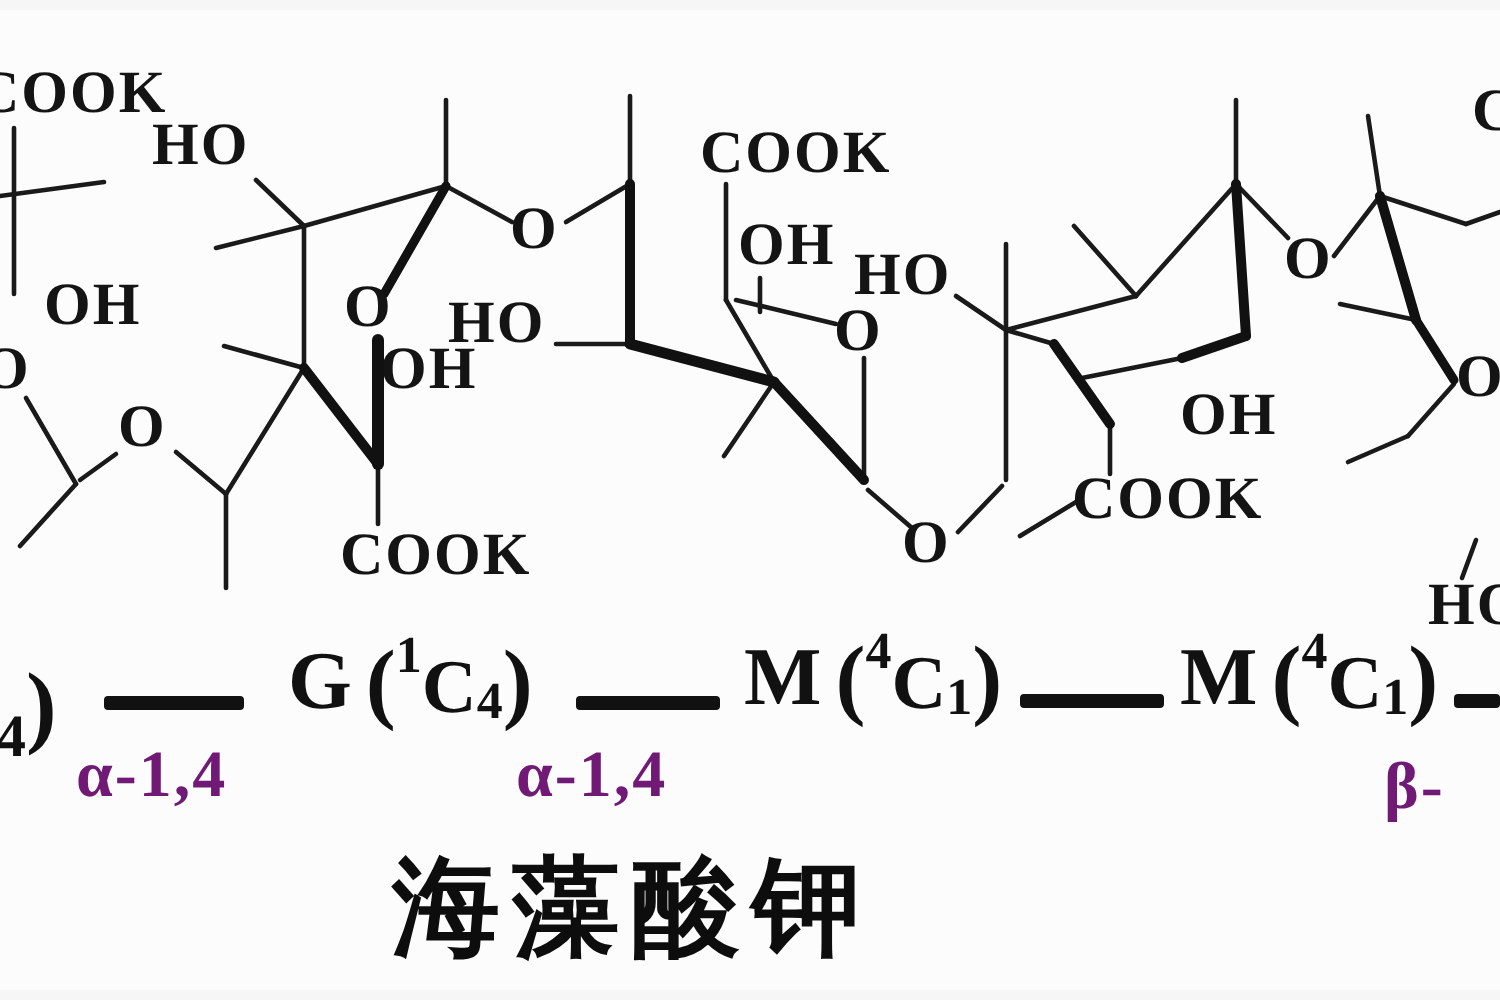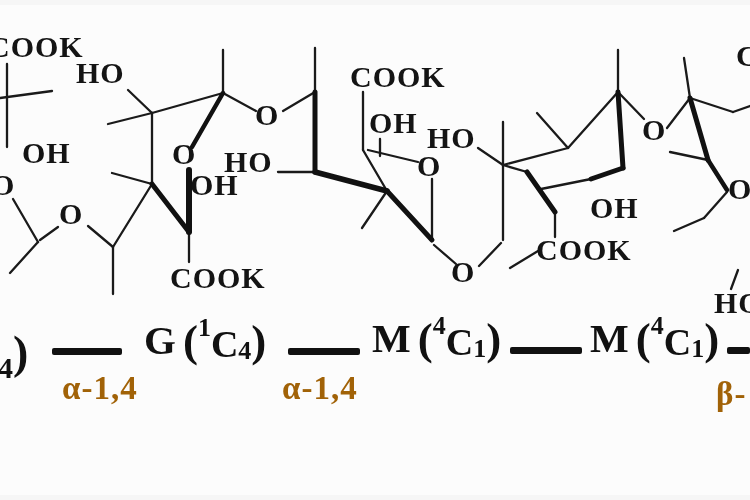--- a/index.html
+++ b/index.html
@@ -18,21 +18,21 @@
   .frag{position:absolute;color:#111;font-weight:bold;white-space:nowrap;}
   .frag .sub4{font-size:30px;position:relative;top:10px;}
   .frag .bigparen{font-size:46px;}
   .unit{position:absolute;color:#111;font-weight:bold;white-space:nowrap;display:flex;align-items:flex-start;}
   .unit .letter{font-size:41px;line-height:1;margin-right:7px;}
   .unit .paren{font-size:45px;line-height:.95;}
   .unit .sup{font-size:26px;line-height:1;position:relative;top:-5px;}
   .unit .cc{font-size:38px;line-height:1;position:relative;top:5px;}
   .unit .subn{font-size:26px;line-height:1;position:relative;top:18px;}
   .dash{position:absolute;height:7px;background:#111;border-radius:2px;}
-  .linkage{position:absolute;color:#a16207;font-weight:bold;font-size:33px;line-height:1;letter-spacing:1px;white-space:nowrap;margin-left:24px;}
+  .linkage{position:absolute;color:#701a75;font-weight:bold;font-size:33px;line-height:1;letter-spacing:1px;white-space:nowrap;}
   .title{
     position:absolute;left:196px;top:426px;width:250px;
     font-weight:bold;font-size:54px;line-height:1.05;color:#0d0d0d;
     letter-spacing:6px;white-space:nowrap;
     font-family:"Liberation Sans", sans-serif;
   }
 </style>
 </head>
 <body>
 
@@ -168,14 +168,15 @@
       <span class="subn">1</span>
       <span class="paren">)</span>
     </span>
 
   <div class="dash" style="left:727px;top:347px;width:23px;"></div>
 
   <span class="linkage" style="left:38px;top:372px;">α-1,4</span>
   <span class="linkage" style="left:258px;top:372px;">α-1,4</span>
   <span class="linkage" style="left:692px;top:378px;">β-</span>
 
+  <div class="title">海藻酸钾</div>
 
 </div>
 
 </body></html>

